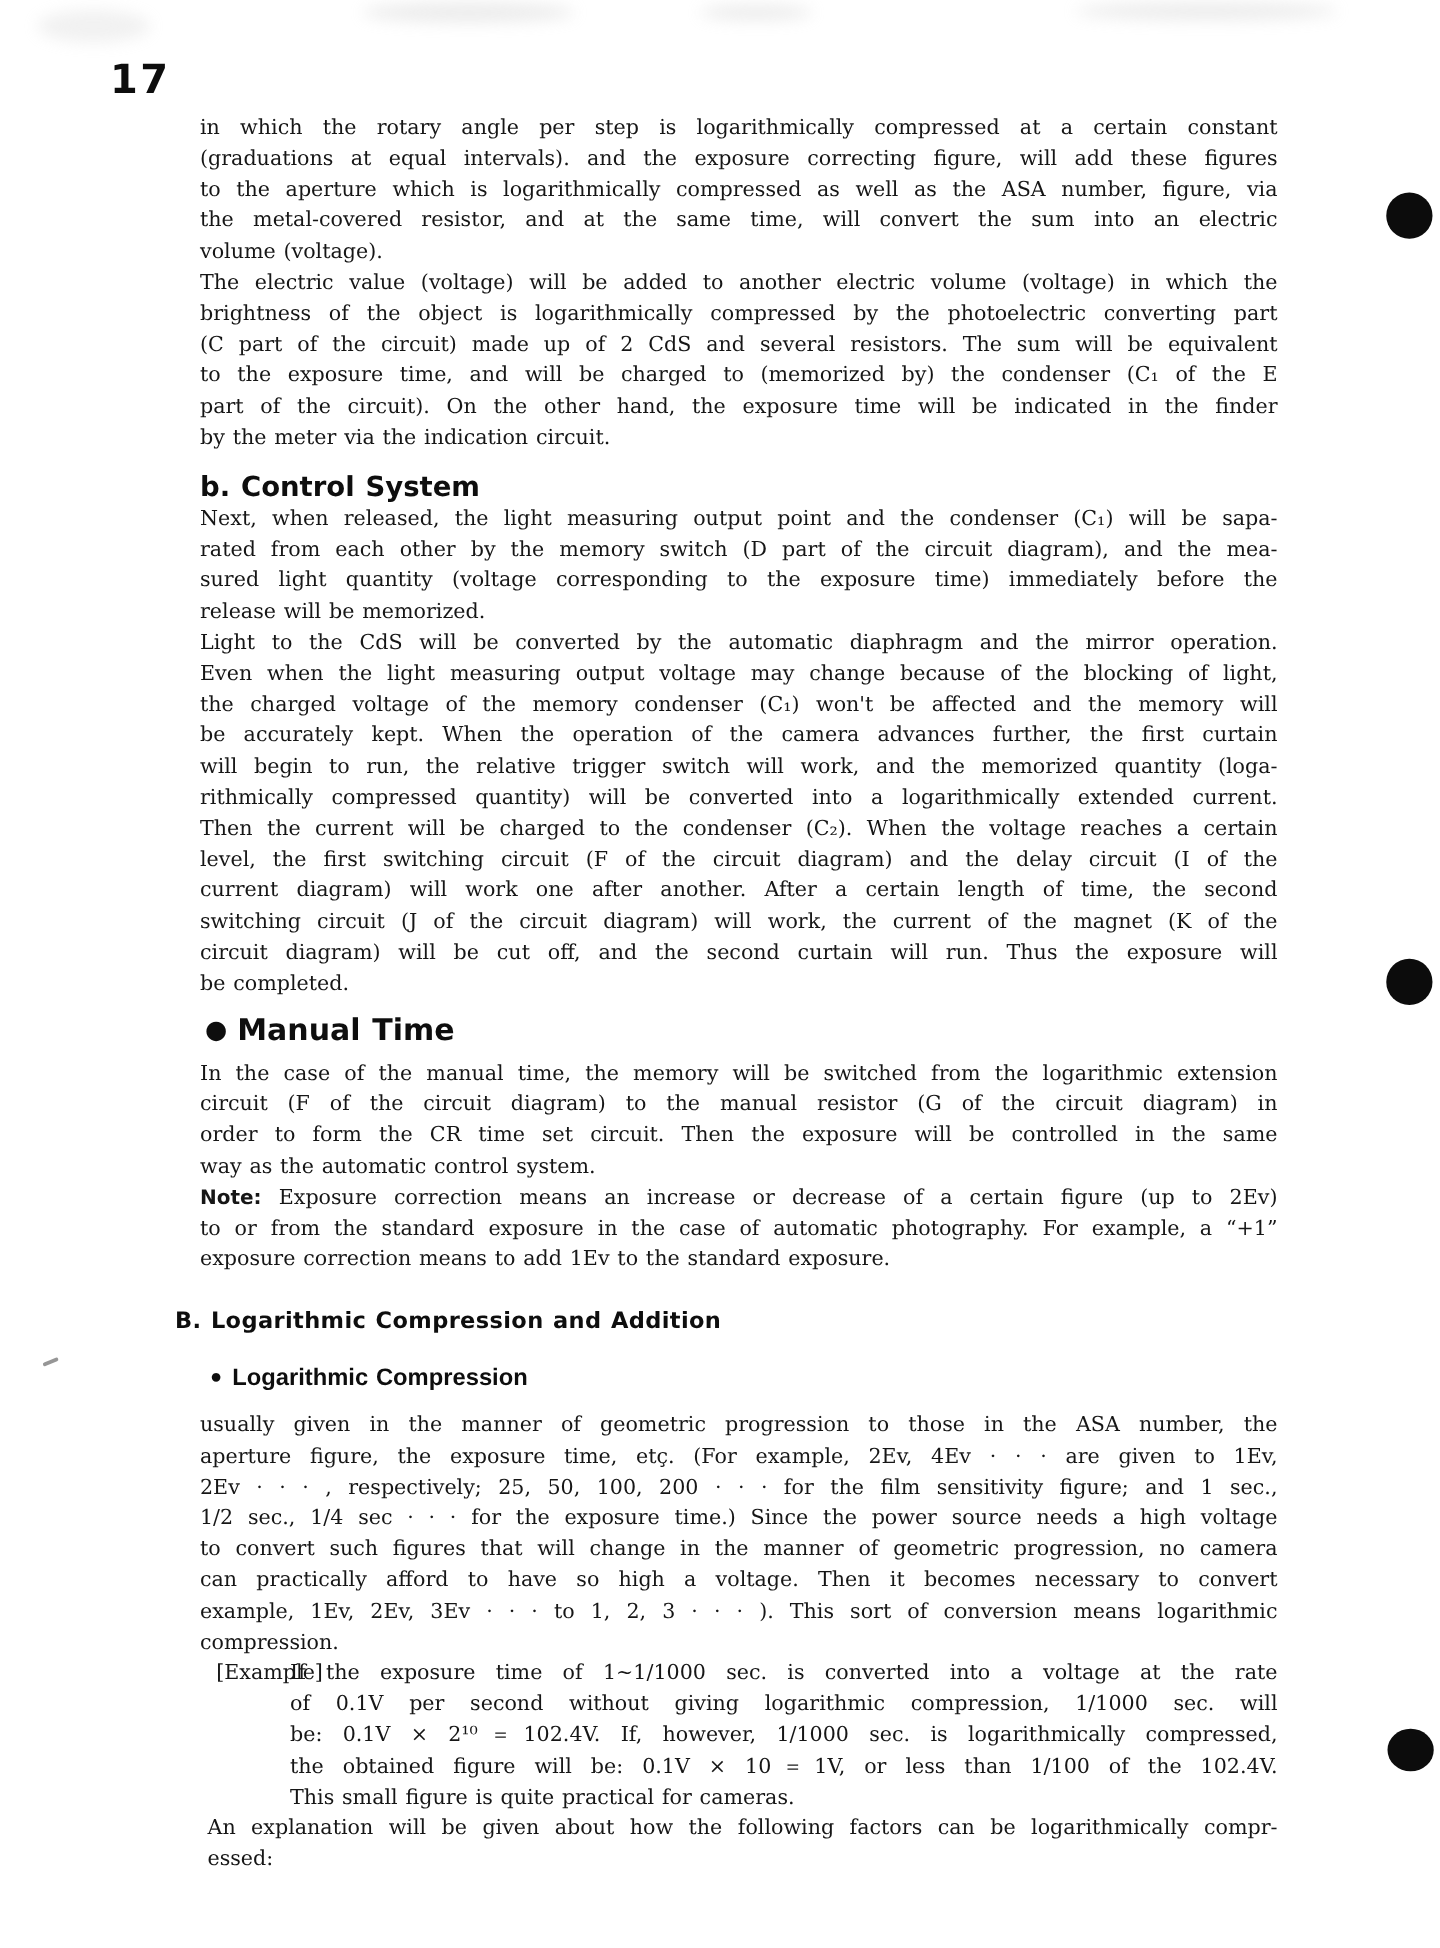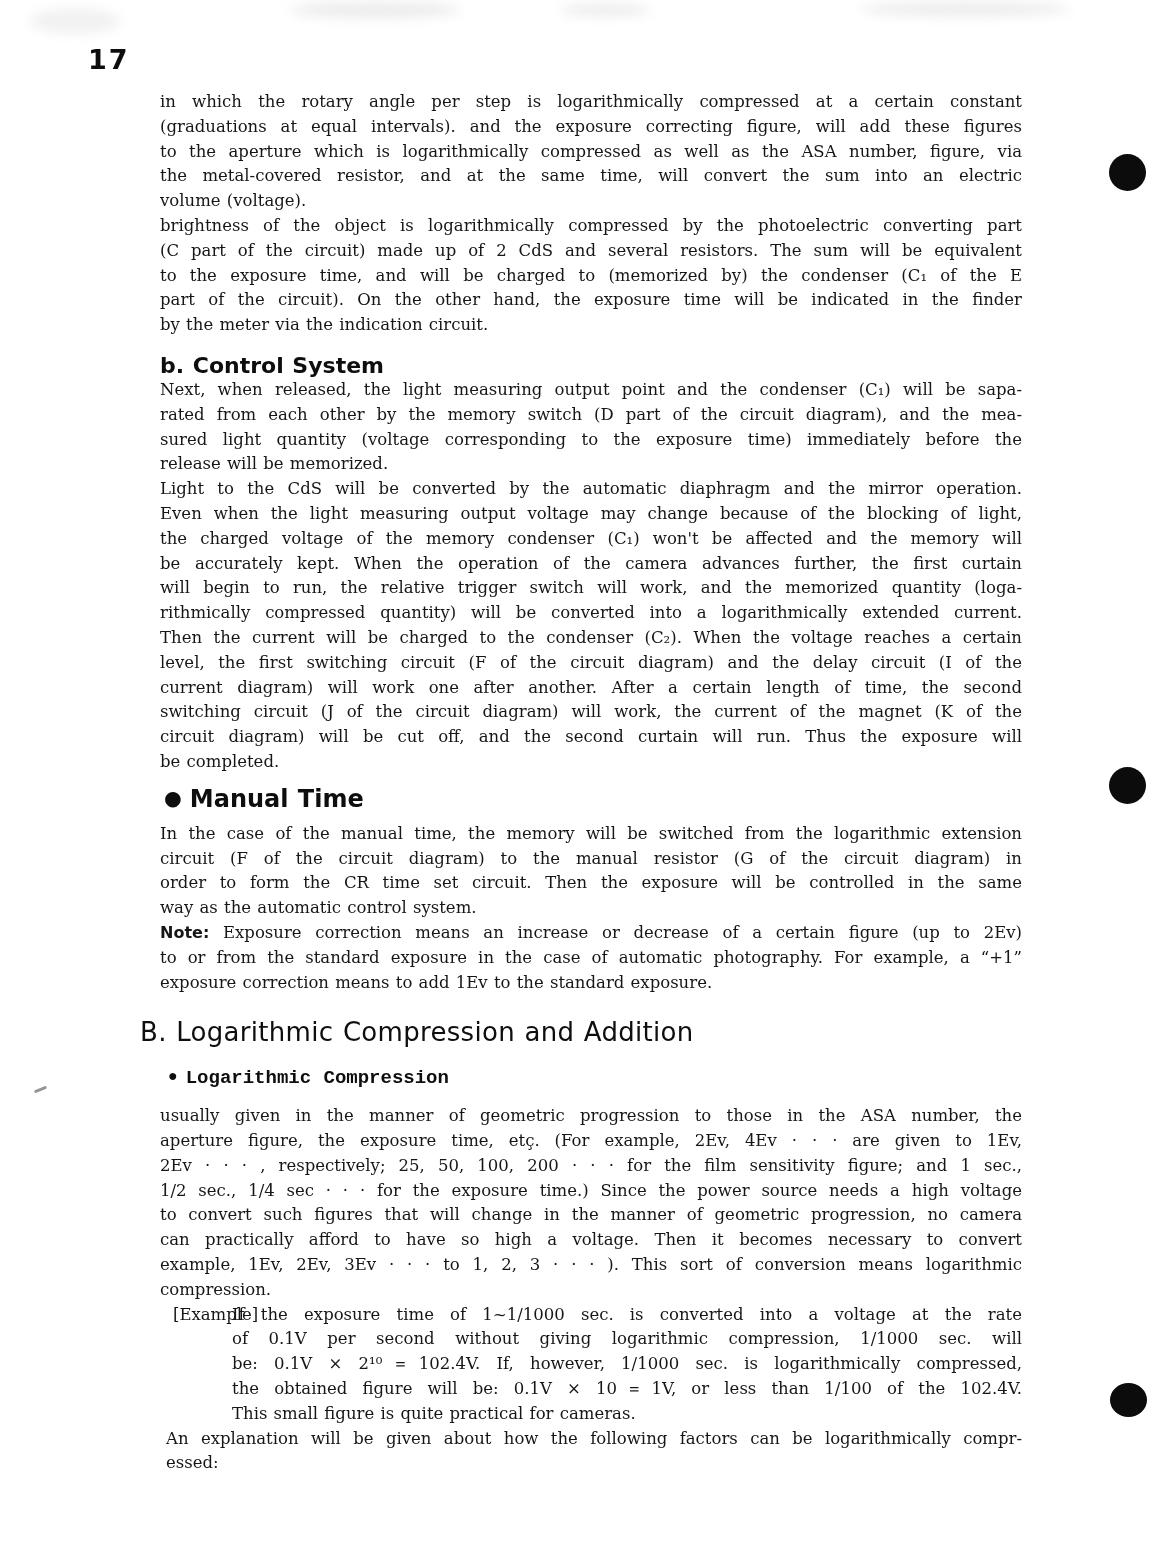--- a/index.html
+++ b/index.html
@@ -4,47 +4,47 @@
 <style>
   * { margin:0; padding:0; box-sizing:border-box; }
   html,body { background:#ffffff; }
   body {
     width:1152px; height:1558px; position:relative; overflow:hidden;
     font-family:"DejaVu Serif", serif; color:#161616;
   }
   .page-number {
     position:absolute; left:88px; top:44px;
     font-family:"DejaVu Sans", sans-serif; font-weight:bold;
-    font-size:27px; letter-spacing:2px; color:#0d0d0d;
+    font-size:32px; letter-spacing:2px; color:#0d0d0d;
   }
   .content {
     position:absolute; left:160px; top:90px; width:862px;
     font-size:16.5px; line-height:24.8px; word-spacing:0.06em;
   }
   
   .jlines > div { text-align:justify; text-align-last:justify; }
   .jlines > div:last-child { text-align-last:left; }
   .jfirst { text-align:justify; text-align-last:justify; }
 
   .h-small {
     font-family:"DejaVu Sans", sans-serif; font-weight:bold;
     font-size:22px; line-height:24px; margin-top:16px; color:#0e0e0e;
   }
   .h-manual {
     font-family:"DejaVu Sans", sans-serif; font-weight:bold;
     font-size:24px; line-height:32px; margin-top:8px; margin-bottom:6px;
     margin-left:4px; color:#0e0e0e;
   }
   .h-big {
-    font-family:"DejaVu Sans", sans-serif; font-weight:normal;
-    font-size:26px; line-height:38px; margin-top:18px; margin-left:-20px;
+    font-family:"DejaVu Sans", sans-serif; font-weight:bold;
+    font-size:18px; line-height:38px; margin-top:18px; margin-left:-20px;
     letter-spacing:0.3px; color:#0e0e0e;
   }
   .h-sub {
-    font-family:Liberation Mono, monospace; font-weight:bold;
+    font-family:Liberation Sans, sans-serif; font-weight:bold;
     font-size:19px; line-height:26px; margin-top:14px; margin-left:8px;
     color:#0e0e0e;
   }
   .bullet { font-size:0.85em; margin-right:8px; position:relative; top:-2px; }
   .note-label { font-family:"DejaVu Sans", sans-serif; font-weight:bold; font-size:16px; }
   .example { position:relative; }
   .example-label { position:absolute; left:13px; top:0; }
   .example-lines { margin-left:72px; }
   .closing { margin-left:6px; }
 
@@ -83,20 +83,21 @@
 
   <div class="jlines">
       <div>in which the rotary angle per step is logarithmically compressed at a certain constant</div>
       <div>(graduations at equal intervals). and the exposure correcting figure, will add these figures</div>
       <div>to the aperture which is logarithmically compressed as well as the ASA number, figure, via</div>
       <div>the metal-covered resistor, and at the same time, will convert the sum into an electric</div>
       <div>volume (voltage).</div>
     </div>
 
   <div class="jlines">
+      <div>The electric value (voltage) will be added to another electric volume (voltage) in which the</div>
       <div>brightness of the object is logarithmically compressed by the photoelectric converting part</div>
       <div>(C part of the circuit) made up of 2 CdS and several resistors.  The sum will be equivalent</div>
       <div>to the exposure time, and will be charged to (memorized by) the condenser (C₁ of the E</div>
       <div>part of the circuit).  On the other hand, the exposure time will be indicated in the finder</div>
       <div>by the meter via the indication circuit.</div>
     </div>
 
   <div class="h-small">b. Control System</div>
 
   <div class="jlines">

